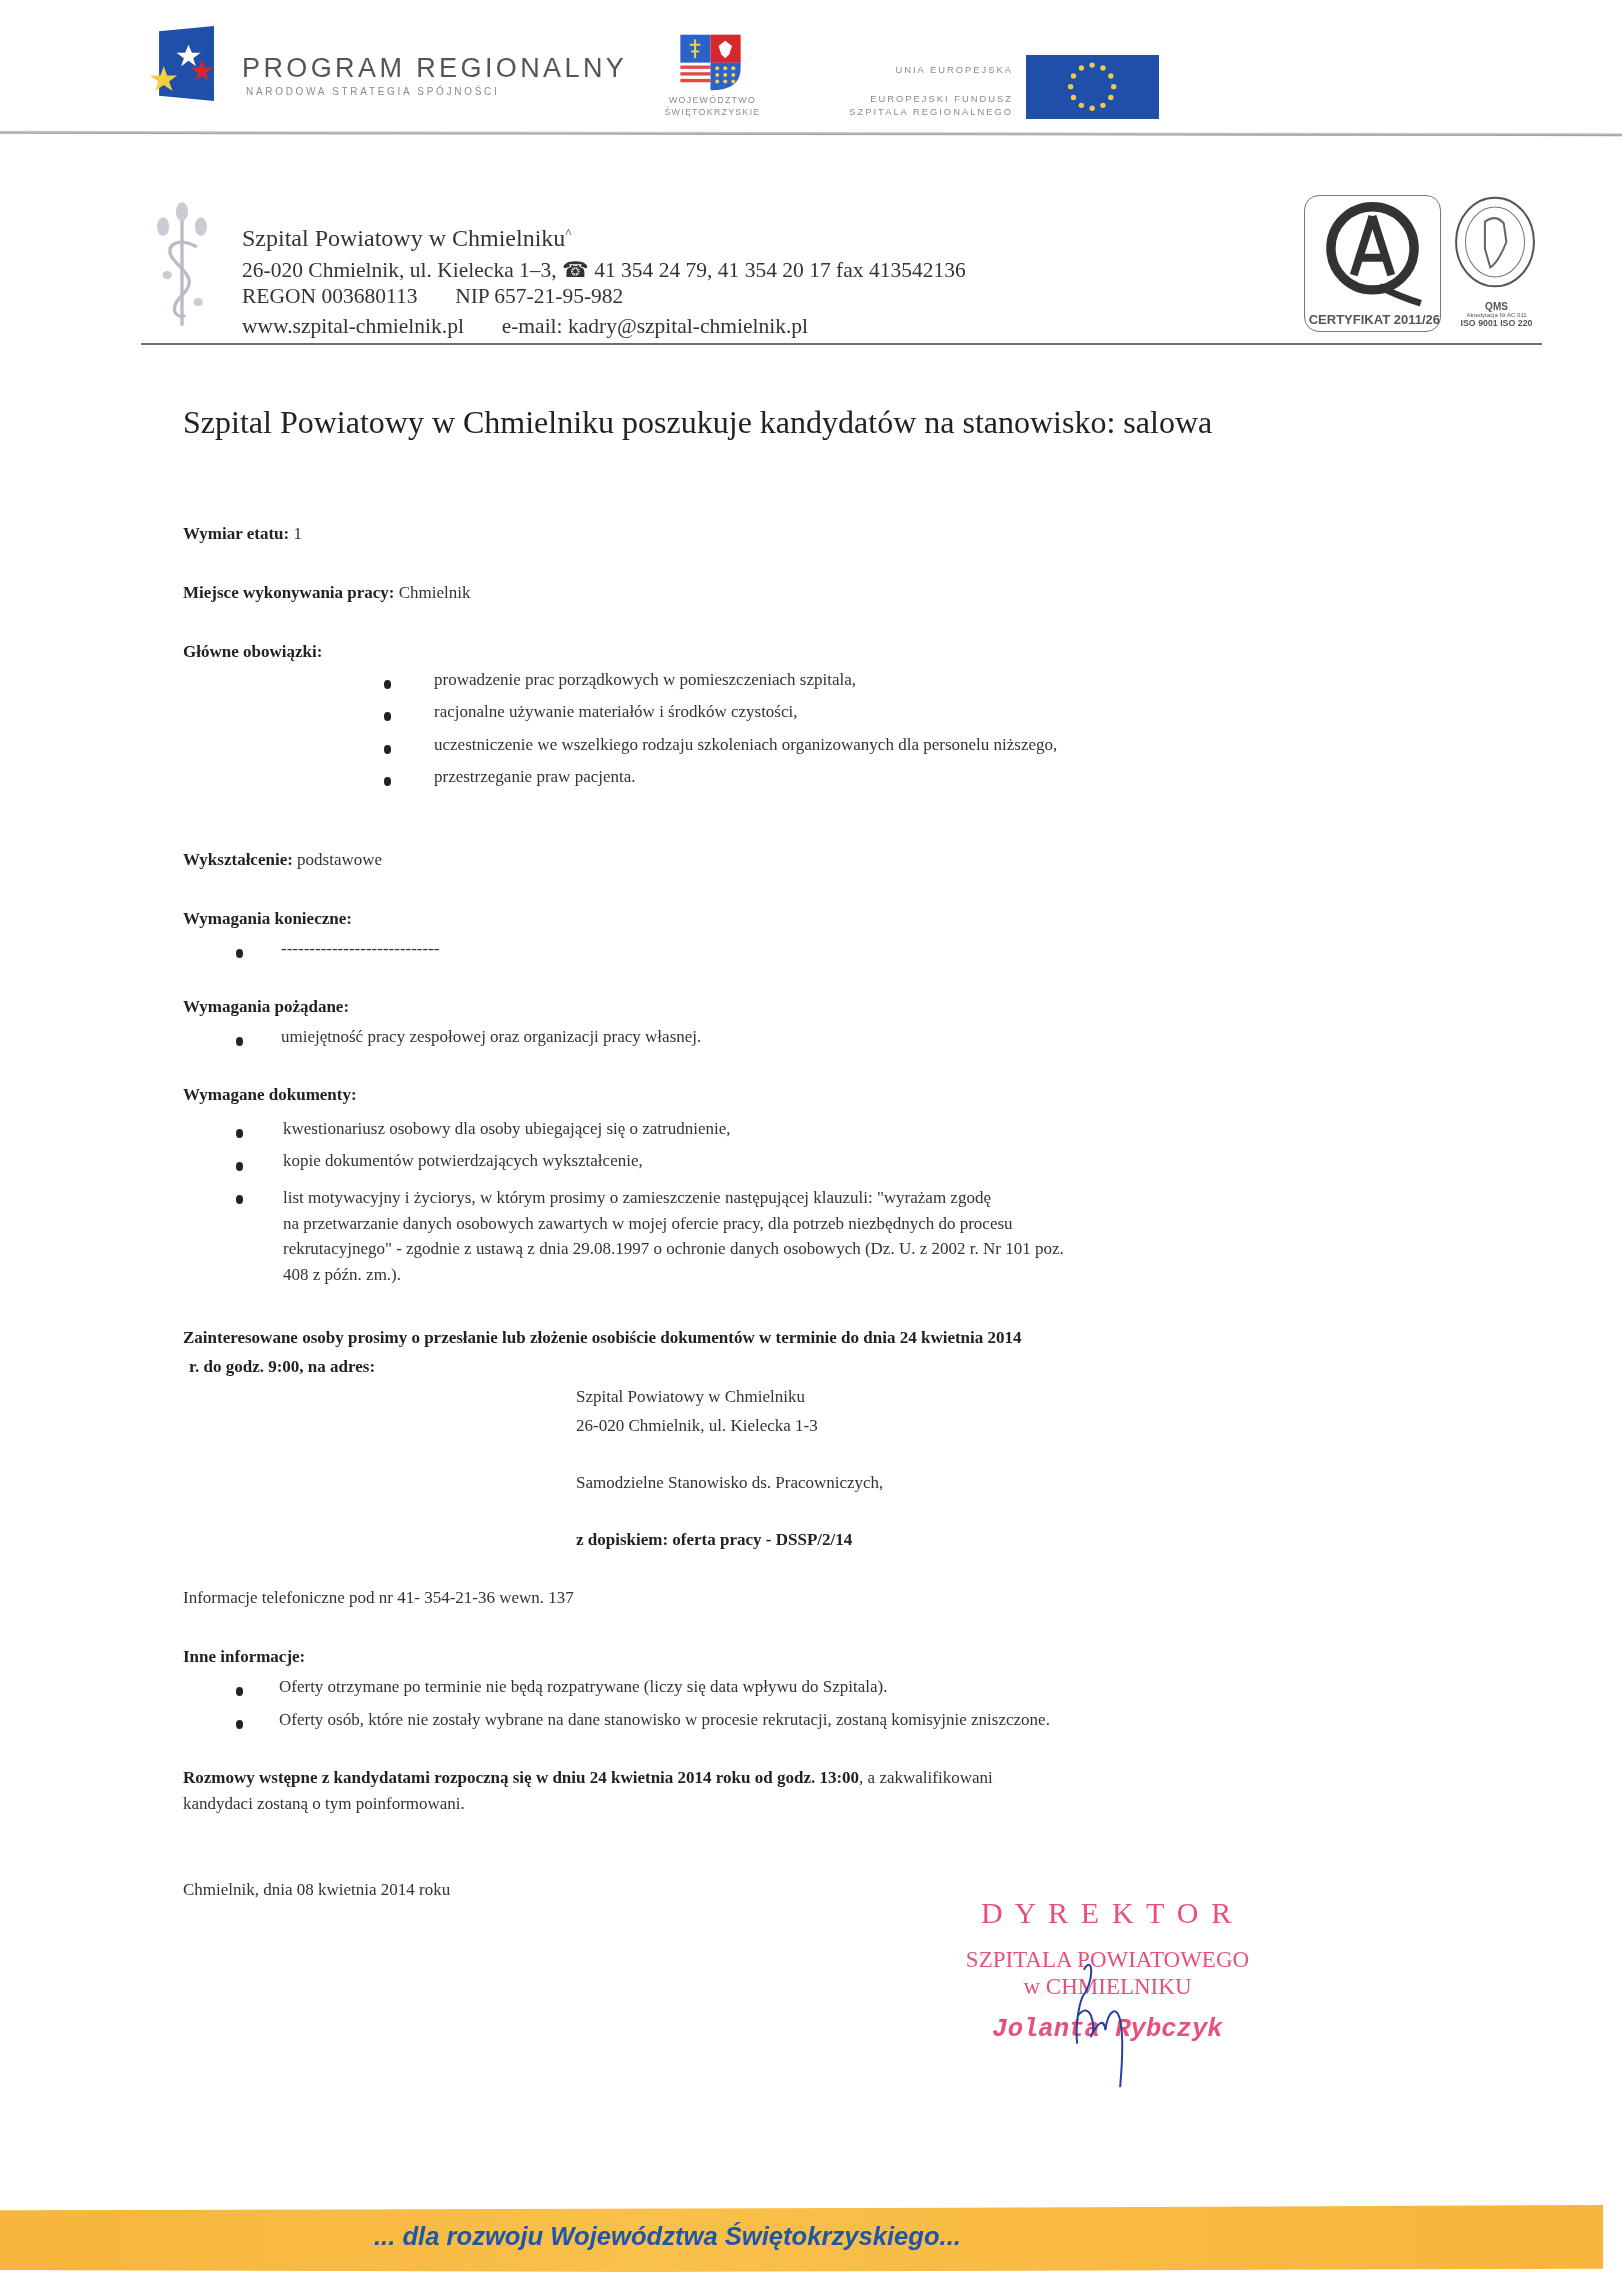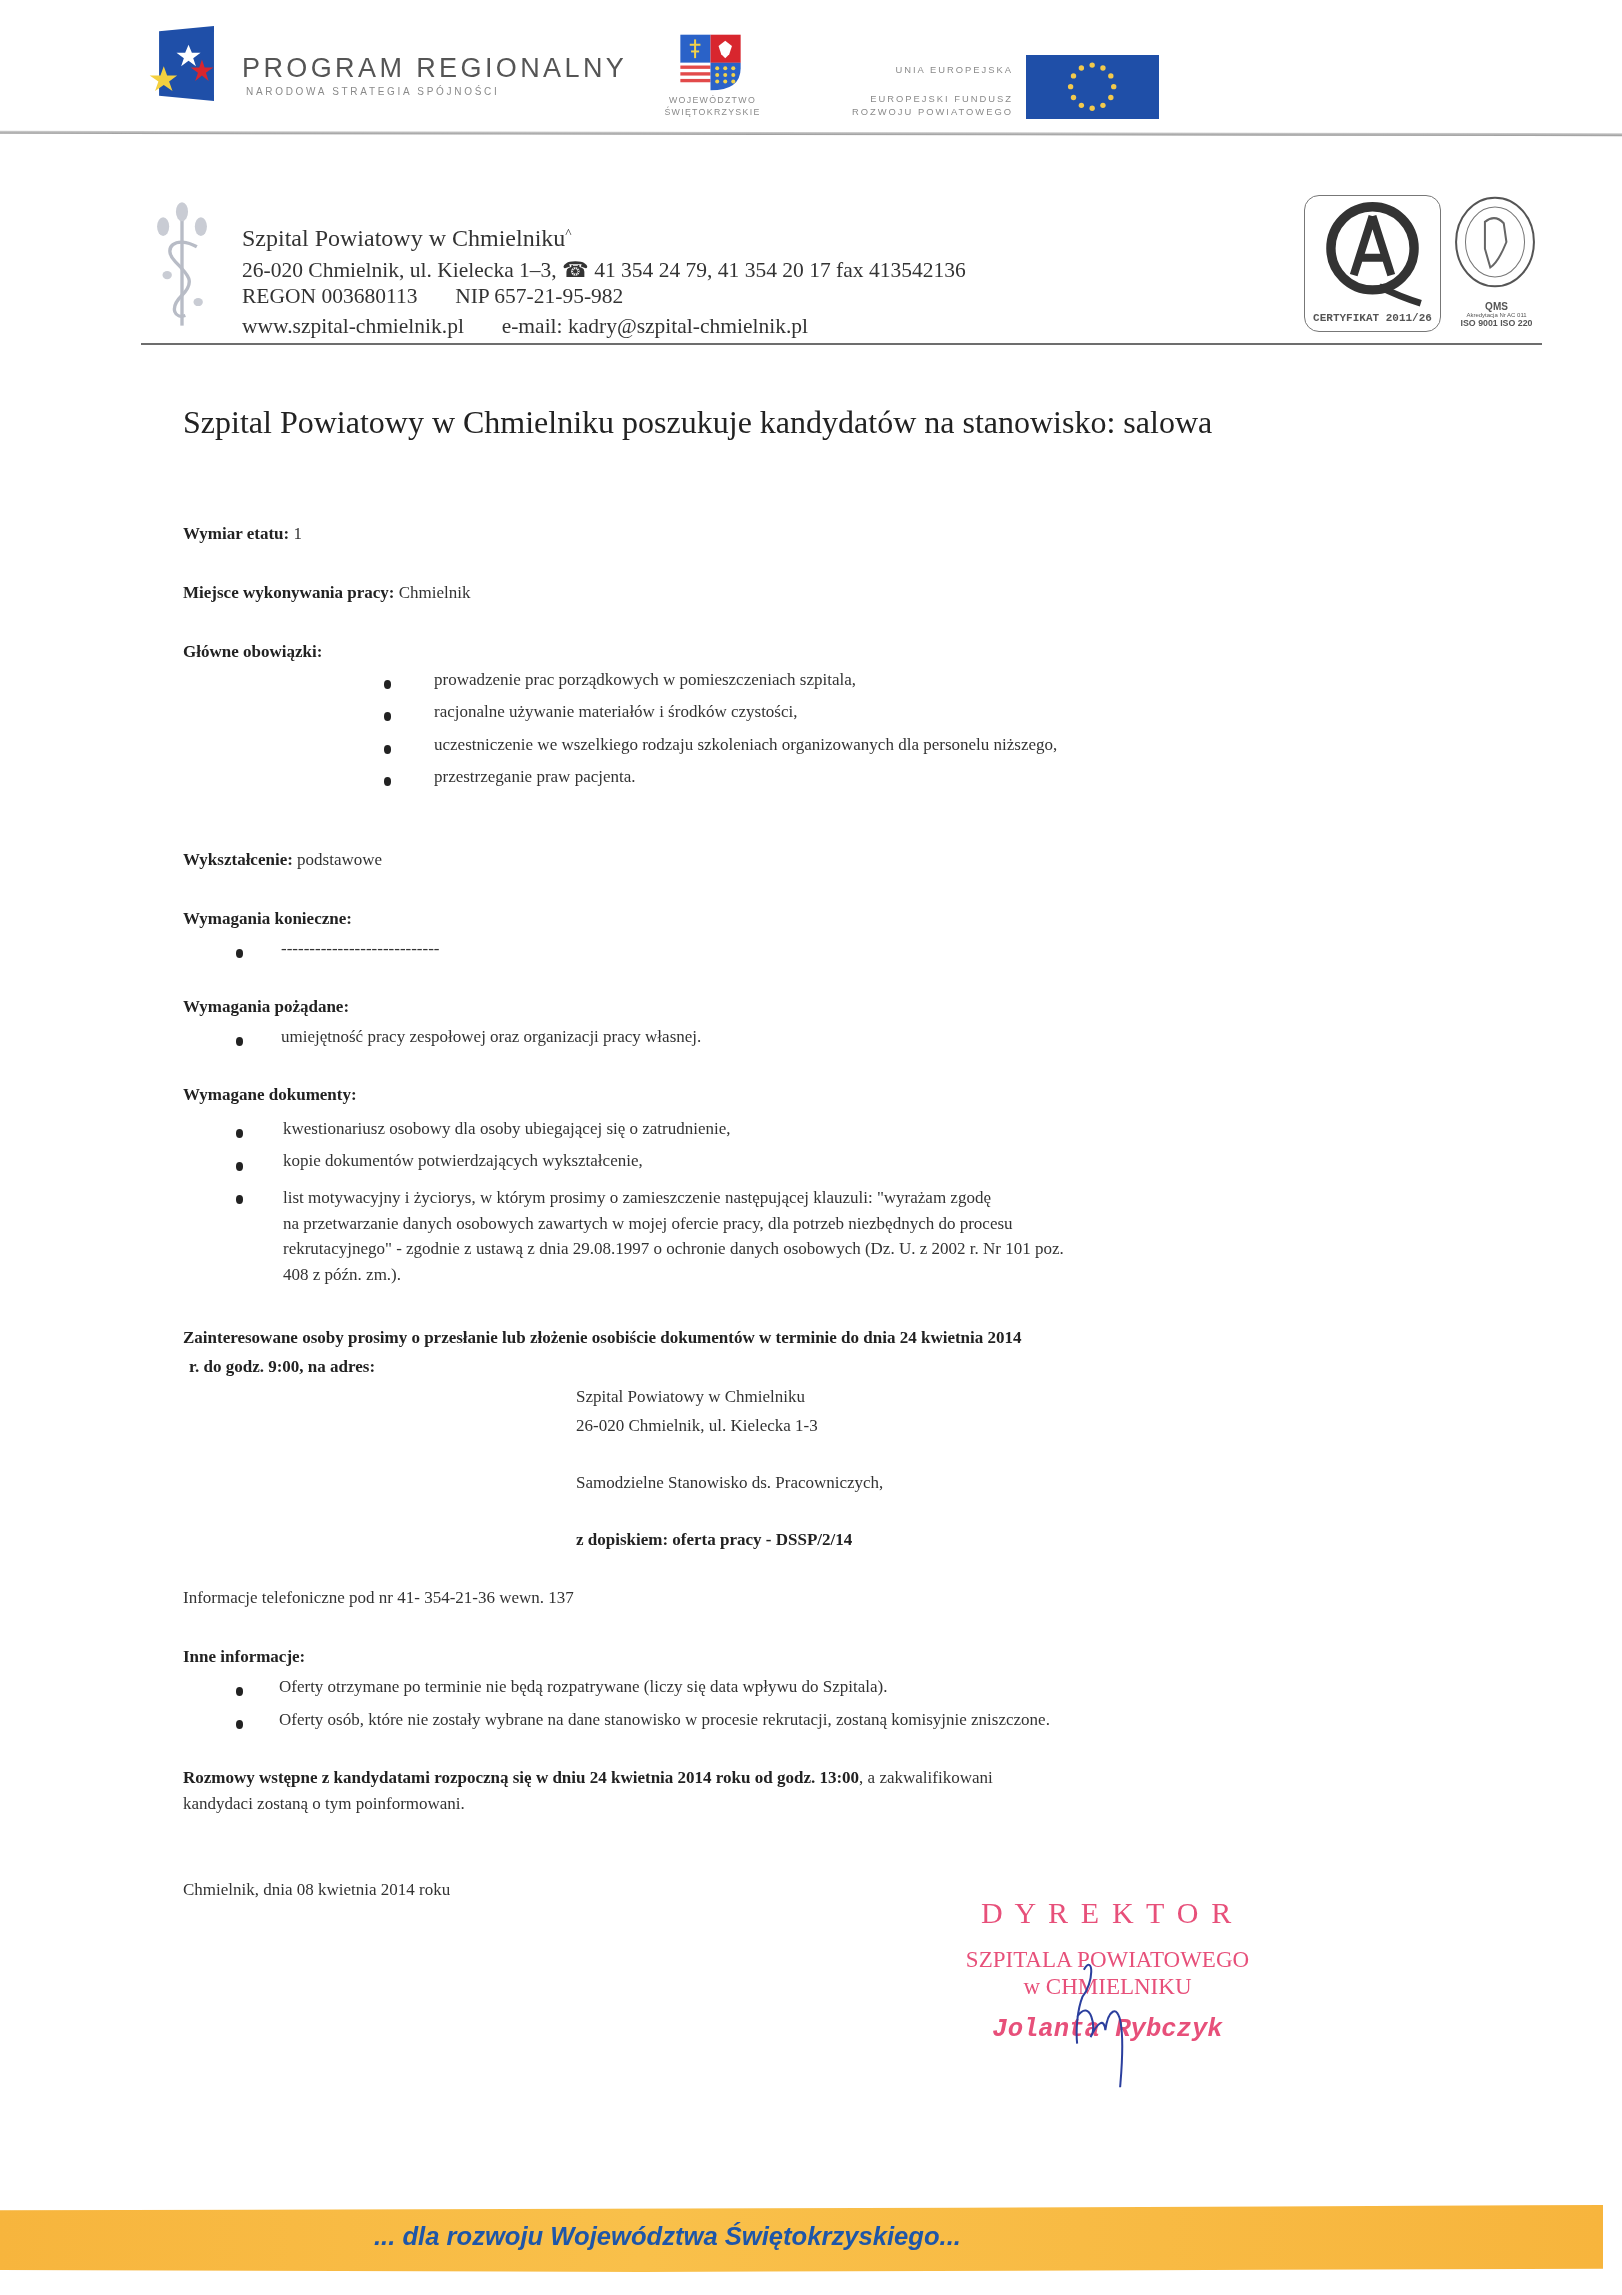--- a/index.html
+++ b/index.html
@@ -94,21 +94,21 @@
     </g>
   </svg>
 </div>
 <div class="abs coa-text">
   <div>WOJEWÓDZTWO</div>
   <div>ŚWIĘTOKRZYSKIE</div>
 </div>
 
 <div class="abs eu-text" style="top:63px;">UNIA EUROPEJSKA</div>
 <div class="abs eu-text" style="top:92px;">EUROPEJSKI FUNDUSZ</div>
-<div class="abs eu-text" style="top:105px;">ROZWOJU POWIATOWEGO</div>
+<div class="abs eu-text" style="top:105px;">SZPITALA REGIONALNEGO</div>
 <div class="abs eu-flag">
   <svg width="133" height="64" viewBox="0 0 197 95" id="eu-stars">
       <circle cx="98" cy="15" r="4" fill="#f2c94c"></circle>
       <circle cx="114" cy="19.28718707889796" r="4" fill="#f2c94c"></circle>
       <circle cx="125.71281292110203" cy="30.999999999999996" r="4" fill="#f2c94c"></circle>
       <circle cx="130" cy="47" r="4" fill="#f2c94c"></circle>
       <circle cx="125.71281292110204" cy="62.99999999999999" r="4" fill="#f2c94c"></circle>
       <circle cx="114" cy="74.71281292110204" r="4" fill="#f2c94c"></circle>
       <circle cx="98" cy="79" r="4" fill="#f2c94c"></circle>
       <circle cx="82.00000000000001" cy="74.71281292110204" r="4" fill="#f2c94c"></circle>
@@ -153,21 +153,21 @@
   <span style="display:inline-block;width:27px;"></span>
   <span>e-mail: kadry@szpital-chmielnik.pl</span>
 </div>
 
 <div class="abs cert-q">
   <svg width="135" height="114" viewBox="0 0 200 170">
     <circle cx="100" cy="78" r="62" fill="none" stroke="#333" stroke-width="14"></circle>
     <path d="M100,30 L72,118 M100,30 L128,118 M82,92 H118" stroke="#333" stroke-width="12" fill="none"></path>
     <path d="M110,135 Q140,150 172,160" stroke="#333" stroke-width="10" fill="none"></path>
   </svg>
-  <div style="font-family:Liberation Mono, monospace;font-size:11px;font-weight:bold;color:#555;text-align:center;">CERTYFIKAT  2011/26</div>
+  <div style="font-family:Liberation Sans, sans-serif;font-size:13px;font-weight:bold;color:#555;text-align:right;">CERTYFIKAT  2011/26</div>
 </div>
 <div class="abs cert-seal">
   <svg width="88" height="94" viewBox="0 0 130 140">
     <ellipse cx="65" cy="70" rx="58" ry="66" fill="none" stroke="#555" stroke-width="3"></ellipse>
     <ellipse cx="65" cy="70" rx="44" ry="52" fill="none" stroke="#777" stroke-width="1.5"></ellipse>
     <path d="M50,40 Q65,28 78,42 L82,70 Q70,100 58,108 L50,80 Z" fill="none" stroke="#666" stroke-width="3"></path>
   </svg>
 </div>
 <div class="abs qms">
   <div style="font-size:10px;font-weight:bold;">QMS</div>

